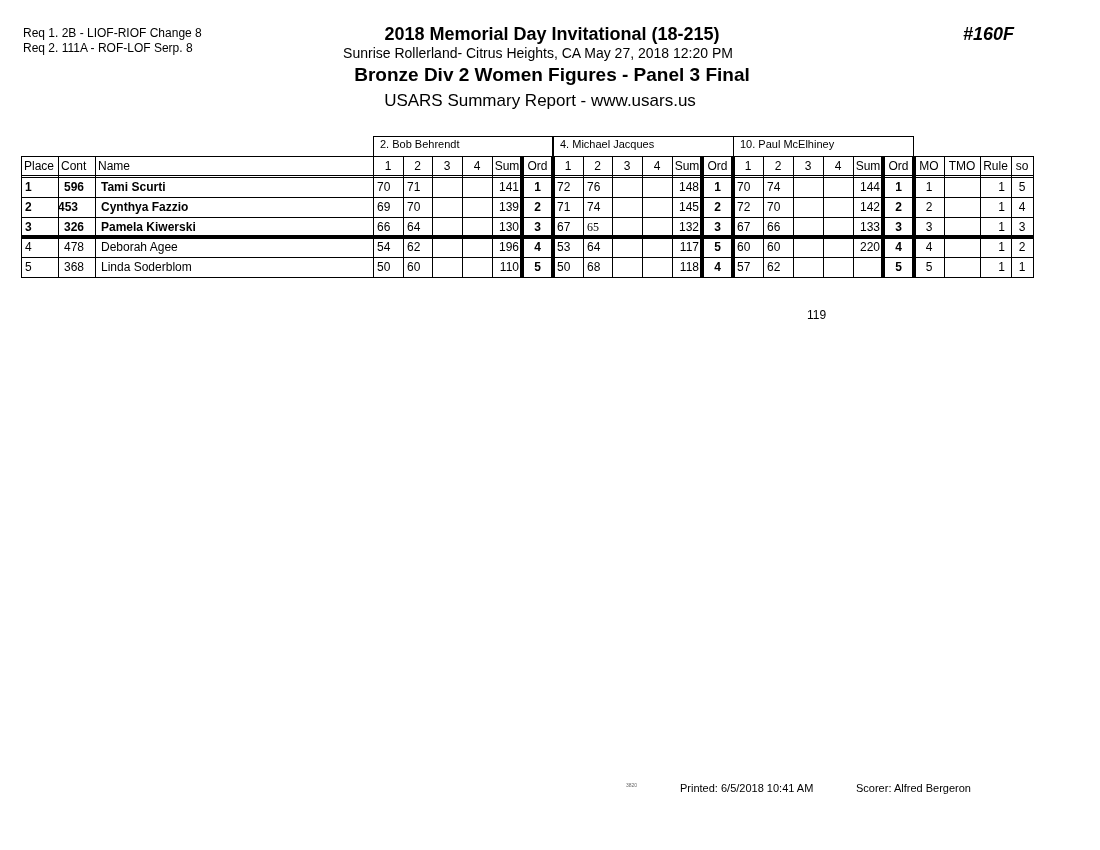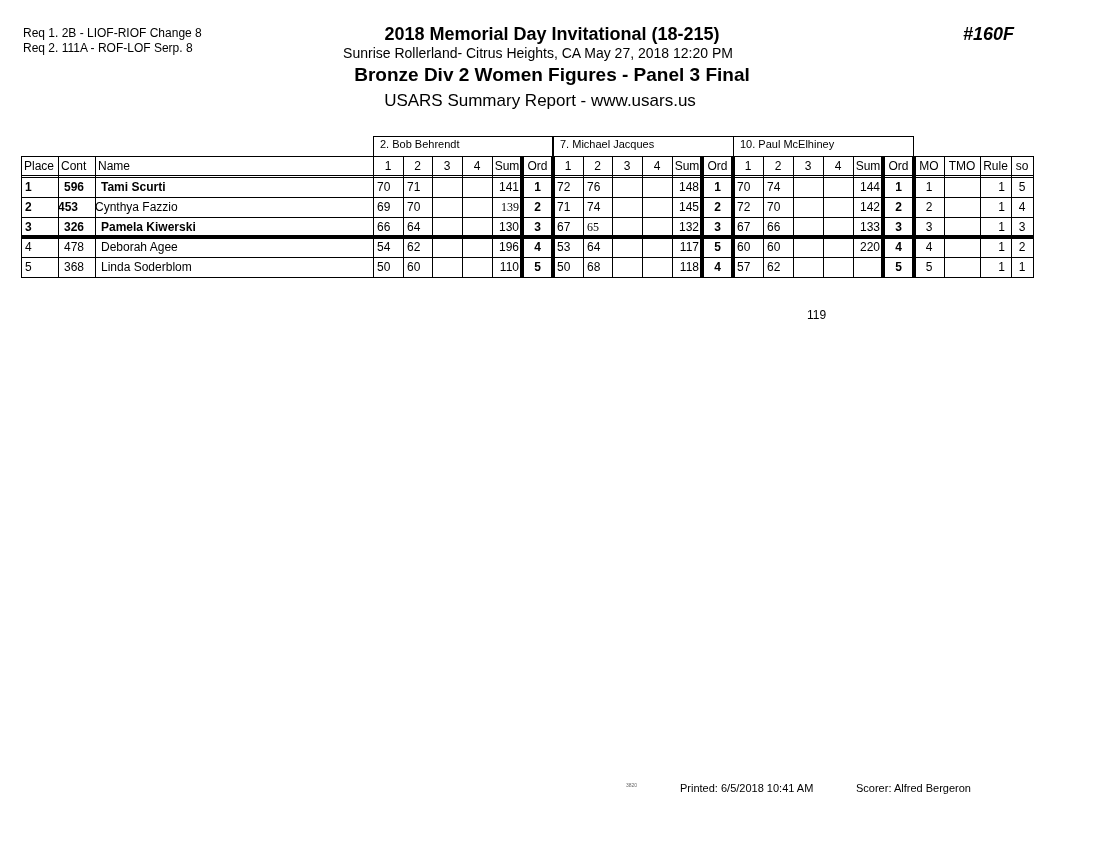--- a/index.html
+++ b/index.html
@@ -32,21 +32,21 @@
 <div class="abs req" style="top:26px;">Req 1.  2B - LIOF-RIOF Change 8</div>
 <div class="abs req" style="top:41px;">Req 2.  111A - ROF-LOF Serp. 8</div>
 <div class="abs title t1">2018 Memorial Day Invitational (18-215)</div>
 <div class="abs title t2">Sunrise Rollerland- Citrus Heights, CA  May 27, 2018  12:20 PM</div>
 <div class="abs title t3">Bronze Div 2 Women Figures - Panel 3 Final</div>
 <div class="abs title t4">USARS Summary Report - www.usars.us</div>
 <div class="abs eventno">#160F</div>
 
 <div id="results-table">
     <div class="judge-box" style="left:373px;width:180px;">2.  Bob Behrendt</div>
-    <div class="judge-box" style="left:553px;width:181px;">7.  Michael Jacques</div>
+    <div class="judge-box" style="left:553px;width:181px;">4.  Michael Jacques</div>
     <div class="judge-box" style="left:733px;width:181px;">10.  Paul McElhiney</div>
     <div class="cell" style="left:21px;top:157px;width:37px;text-align:left;padding-left:3px;">Place</div>
     <div class="cell" style="left:58px;top:157px;width:37px;text-align:left;padding-left:3px;">Cont</div>
     <div class="cell" style="left:95px;top:157px;width:278px;text-align:left;padding-left:3px;">Name</div>
     <div class="cell" style="left:373px;top:157px;width:30px;text-align:center;">1</div>
     <div class="cell" style="left:403px;top:157px;width:29px;text-align:center;">2</div>
     <div class="cell" style="left:432px;top:157px;width:30px;text-align:center;">3</div>
     <div class="cell" style="left:462px;top:157px;width:30px;text-align:center;">4</div>
     <div class="cell" style="left:492px;top:157px;width:30px;text-align:center;">Sum</div>
     <div class="cell" style="left:522px;top:157px;width:31px;text-align:center;">Ord</div>
@@ -89,26 +89,26 @@
       <div class="cell" style="left:853px;top:178px;width:30px;text-align:right;padding-right:3px;">144</div>
       <div class="cell" style="left:883px;top:178px;width:31px;text-align:center;font-weight:bold;">1</div>
       <div class="cell" style="left:914px;top:178px;width:30px;text-align:center;">1</div>
       <div class="cell" style="left:944px;top:178px;width:36px;text-align:center;"></div>
       <div class="cell" style="left:980px;top:178px;width:31px;text-align:right;padding-right:6px;">1</div>
       <div class="cell" style="left:1011px;top:178px;width:22px;text-align:center;">5</div>
     </div>
     <div>
       <div class="cell" style="left:21px;top:198px;width:37px;text-align:left;padding-left:4px;font-weight:bold;">2</div>
       <div class="cell" style="left:58px;top:198px;width:37px;text-align:left;padding-left:0;font-weight:bold;">453</div>
-      <div class="cell" style="left:95px;top:198px;width:278px;text-align:left;font-weight:normal;">Cynthya Fazzio</div>
+      <div class="cell" style="left:95px;top:198px;width:278px;text-align:left;padding-left:6px;font-weight:bold;">Cynthya Fazzio</div>
       <div class="cell" style="left:373px;top:198px;width:30px;text-align:left;padding-left:4px;">69</div>
       <div class="cell" style="left:403px;top:198px;width:29px;text-align:left;padding-left:4px;">70</div>
       <div class="cell" style="left:432px;top:198px;width:30px;text-align:center;"></div>
       <div class="cell" style="left:462px;top:198px;width:30px;text-align:center;"></div>
-      <div class="cell" style="left:492px;top:198px;width:30px;text-align:right;padding-right:3px;font-family:Liberation Serif, serif;">139</div>
+      <div class="cell" style="left:492px;top:198px;width:30px;text-align:right;padding-right:3px;">139</div>
       <div class="cell" style="left:522px;top:198px;width:31px;text-align:center;font-weight:bold;">2</div>
       <div class="cell" style="left:553px;top:198px;width:30px;text-align:left;padding-left:4px;">71</div>
       <div class="cell" style="left:583px;top:198px;width:29px;text-align:left;padding-left:4px;">74</div>
       <div class="cell" style="left:612px;top:198px;width:30px;text-align:center;"></div>
       <div class="cell" style="left:642px;top:198px;width:30px;text-align:center;"></div>
       <div class="cell" style="left:672px;top:198px;width:30px;text-align:right;padding-right:3px;">145</div>
       <div class="cell" style="left:702px;top:198px;width:31px;text-align:center;font-weight:bold;">2</div>
       <div class="cell" style="left:733px;top:198px;width:30px;text-align:left;padding-left:4px;">72</div>
       <div class="cell" style="left:763px;top:198px;width:30px;text-align:left;padding-left:4px;">70</div>
       <div class="cell" style="left:793px;top:198px;width:30px;text-align:center;"></div>

